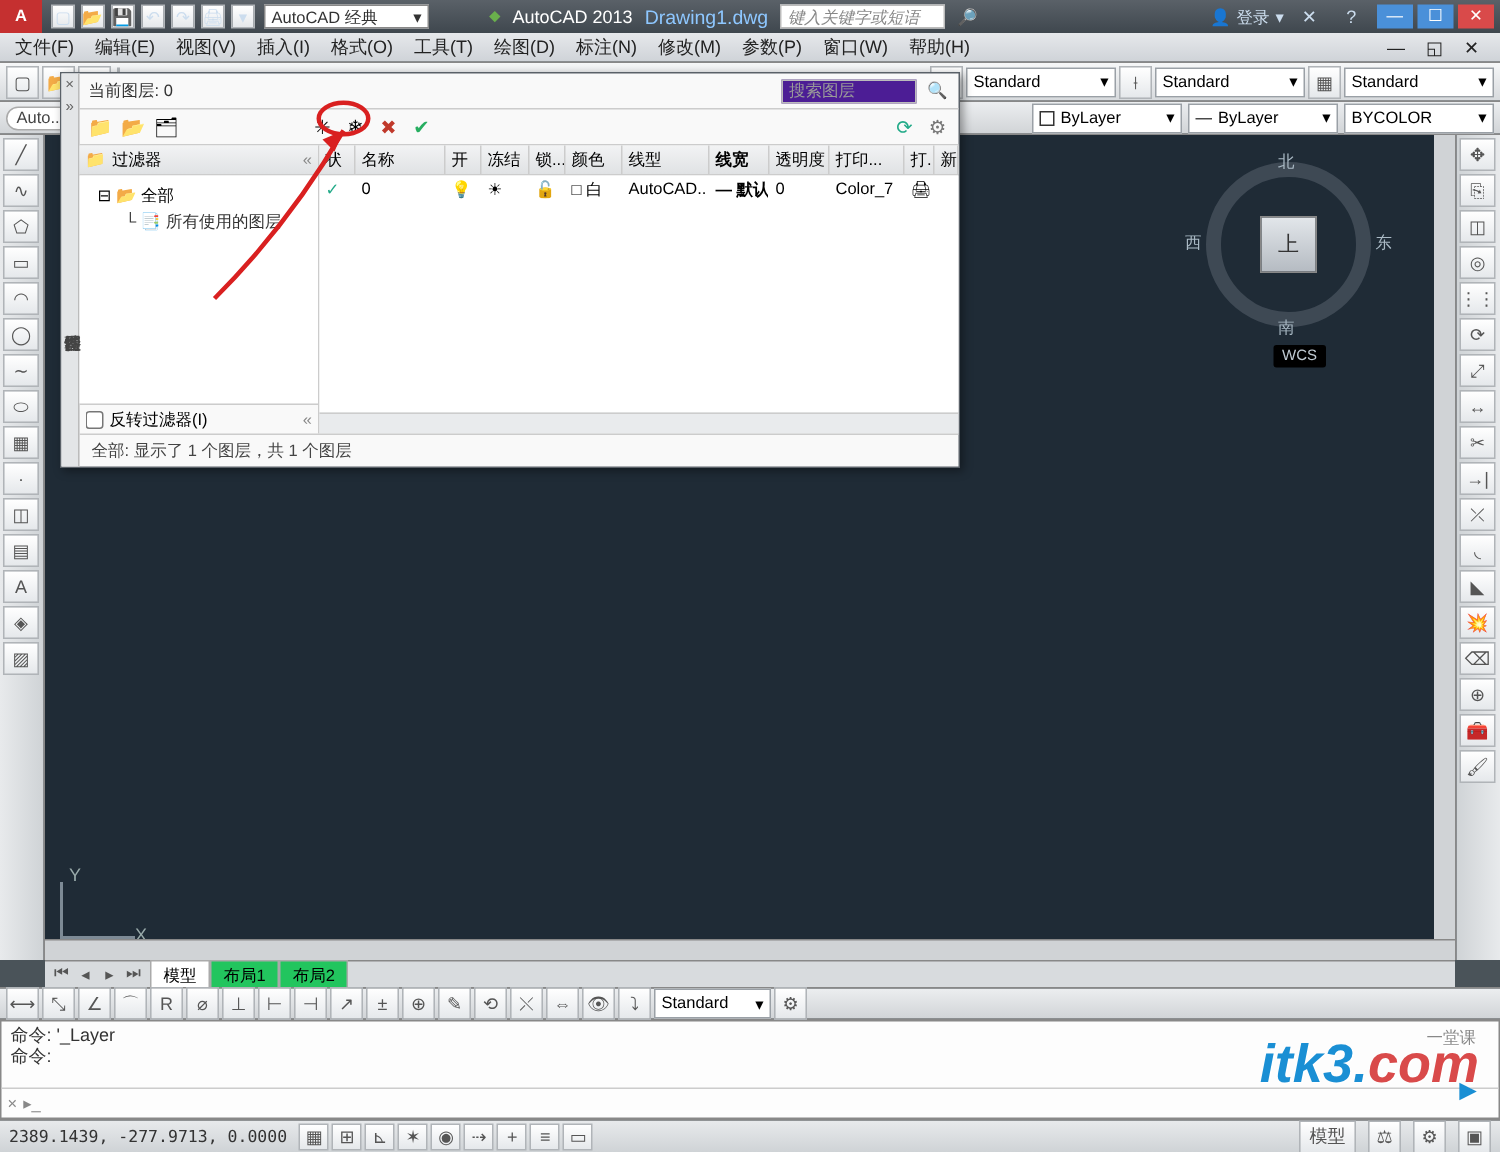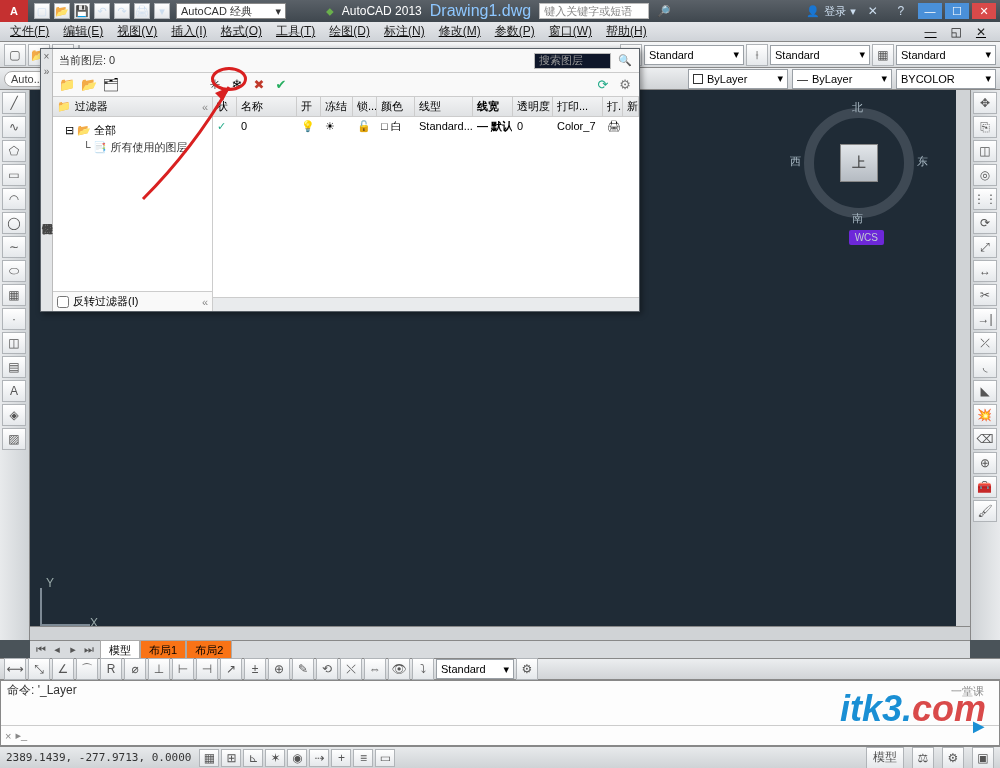--- a/index.html
+++ b/index.html
@@ -6,31 +6,31 @@
 body { width: 1000px; height: 768px; background: #4a5359; overflow: hidden; position: relative; font-size: 11px; }
 
 
 .title-bar { height: 22px; background: linear-gradient(#5a6168,#3f474e); display: flex; align-items: center; color: #fff; }
 .title-bar .logo { width: 28px; height: 22px; background: #c53030; display: flex; align-items: center; justify-content: center; color: #fff; font-weight: bold; }
 .qat { display: flex; gap: 4px; padding: 0 6px; }
 .qat span { width: 16px; height: 16px; display: inline-flex; align-items: center; justify-content: center; color: #cde; font-size: 11px; }
 .workspace-dd { background: #fff; color: #333; height: 16px; width: 110px; padding: 0 4px; font-size: 11px; border: 1px solid #888; display:flex; align-items:center; }
 .title-center { margin-left: 40px; display: flex; align-items: center; gap: 8px; }
 .app-title { color: #fff; font-size: 12px; }
-.doc-title { color: #8ec7ff; font-size: 16px; }
-.search-box { background: #fff; color: #888; width: 110px; height: 16px; padding: 0 4px; border: 1px solid #bbb; display:flex; align-items:center; }
+.doc-title { color: #8ec7ff; font-size: 13px; }
+.search-box { background: #fff; color: #888; width: 110px; height: 16px; padding: 0 4px; font-style: italic; border: 1px solid #bbb; display:flex; align-items:center; }
 .title-right { margin-left: auto; display: flex; align-items: center; gap: 6px; padding-right: 4px; }
 .login-group { display:flex; align-items:center; gap:4px; color:#cde; }
 .win-controls span { width: 24px; height: 16px; display:inline-flex; align-items:center; justify-content:center; font-family: Arial; }
 .win-min { background: #4a90d9; color:#fff; }
 .win-max { background: #4a90d9; color:#fff; }
 .win-close { background: #d94a4a; color:#fff; }
 
 
-.menu-bar { height: 20px; background: linear-gradient(#e6e8eb,#cfd3d8); border-bottom: 1px solid #888; display: flex; align-items: center; padding: 0 4px; gap: 2px; text-decoration: underline; }
+.menu-bar { height: 20px; background: linear-gradient(#e6e8eb,#cfd3d8); border-bottom: 1px solid #888; display: flex; align-items: center; padding: 0 4px; gap: 2px; }
 .menu-bar span { padding: 2px 6px; color: #222; font-size: 12px; cursor: default; }
 .menu-dash { margin-left:auto; display:flex; gap:2px; color:#444; padding-right:4px; }
 
 
 .toolbar2 { height: 26px; background: linear-gradient(#f6f7f8,#d7dadd); border-bottom: 1px solid #888; display: flex; align-items: center; padding: 0 4px; gap: 2px; }
 .tb-ico { width: 22px; height: 22px; border: 1px solid #b0b4b8; background: linear-gradient(#fff,#e5e8eb); display:inline-flex; align-items:center; justify-content:center; font-size: 12px; color:#555; }
 .tb-sep { width:2px; height:20px; background:#b0b4b8; margin:0 2px; }
 .tb-dd { height: 20px; background: #fff; border: 1px solid #9aa0a6; padding: 0 4px; display: flex; align-items: center; font-size: 11px; }
 .tb-dd.small { width: 78px; }
 .tb-dd.med { width: 100px; }
@@ -51,33 +51,33 @@
 .scroll-v { position:absolute; right:0; top:0; bottom:14px; width:14px; background:#d0d3d6; }
 
 
 .viewcube { position:absolute; top:8px; right:46px; width:130px; height:130px; }
 .vc-ring { position:absolute; left:10px; top:10px; width:110px; height:110px; border:10px solid rgba(120,130,140,0.35); border-radius:50%; }
 .vc-face { position:absolute; left:46px; top:46px; width:38px; height:38px; background:linear-gradient(#e2e6ea,#b5bbc2); border:1px solid #888; display:flex; align-items:center; justify-content:center; font-size:14px; color:#333; }
 .vc-n { position:absolute; left:58px; top:2px; color:#aabac5; }
 .vc-s { position:absolute; left:58px; bottom:2px; color:#aabac5; }
 .vc-e { position:absolute; right:-4px; top:56px; color:#aabac5; }
 .vc-w { position:absolute; left:-4px; top:56px; color:#aabac5; }
-.wcs-badge { position:absolute; top:140px; right:86px; background:#6d28d9; color:#c0cad2; padding:2px 6px; font-size:10px; border-radius:2px; }
+.wcs-badge { position:absolute; top:140px; right:86px; background:#000000; color:#c0cad2; padding:2px 6px; font-size:10px; border-radius:2px; }
 
 
 .v-toolbar { position:absolute; top:90px; left:0; width:30px; bottom:128px; background:linear-gradient(90deg,#e8eaec,#cfd3d6); border-right:1px solid #888; display:flex; flex-direction:column; padding:2px; gap:2px; }
 .v-toolbar .tb-ico { width:24px; height:22px; }
 
 
 .r-toolbar { position:absolute; top:90px; right:0; width:30px; bottom:128px; background:linear-gradient(90deg,#cfd3d6,#e8eaec); border-left:1px solid #888; display:flex; flex-direction:column; padding:2px; gap:2px; }
 .r-toolbar .tb-ico { width:24px; height:22px; }
 
 
 .tabs-row { position:absolute; left:30px; right:30px; bottom:110px; height:18px; background:#d8dbde; border-top:1px solid #888; display:flex; align-items:center; gap:0; padding-left:4px; }
-.tabs-row .tab { padding:2px 8px; background:#f97316; border:1px solid #aaa; border-bottom:none; font-size:11px; }
+.tabs-row .tab { padding:2px 8px; background:#22c55e; border:1px solid #aaa; border-bottom:none; font-size:11px; }
 .tabs-row .tab.active { background:#fff; }
 .nav-arrows { display:flex; gap:2px; margin-right:4px; }
 .nav-arrows span { width:14px; text-align:center; color:#555; }
 
 
 .bottom-tb { position:absolute; left:0; right:0; bottom:88px; height:22px; background:linear-gradient(#eceef0,#d1d4d7); border-top:1px solid #888; border-bottom:1px solid #888; display:flex; align-items:center; padding:0 4px; gap:2px; }
 
 
 .cmd-window { position:absolute; left:0; right:0; bottom:22px; height:66px; background:#fdfdfd; border:1px solid #888; display:flex; flex-direction:column; }
 .cmd-history { flex:1; padding:2px 6px; font-family:Consolas,monospace; font-size:12px; color:#333; overflow:hidden; }
@@ -92,21 +92,21 @@
 .status-icons .tb-ico { width:20px; height:18px; }
 
 
 .layer-palette { position:absolute; top:48px; left:40px; width:600px; height:264px; background:#f9f9f9; border:1px solid #5a6168; box-shadow:2px 2px 6px rgba(0,0,0,0.4); display:flex; flex-direction:column; }
 .lp-close-strip { width:14px; background:#e3e5e7; border-right:1px solid #bbb; display:flex; flex-direction:column; align-items:center; padding-top:2px; gap:4px; }
 .lp-close-strip span { font-size:10px; color:#666; cursor:pointer; }
 .lp-body-outer { display:flex; flex:1; }
 .lp-inner { flex:1; display:flex; flex-direction:column; }
 .lp-header { height:24px; display:flex; align-items:center; border-bottom:1px solid #ccc; padding:0 6px; gap:6px; }
 .lp-cur { font-size:11px; color:#333; }
-.lp-search { margin-left:auto; width:77px; height:16px; border:1px solid #bbb; padding:0 4px; color:#999; font-size:11px; background:#0f172a; display:flex; align-items:center; }
+.lp-search { margin-left:auto; width:90px; height:16px; border:1px solid #bbb; padding:0 4px; color:#999; font-size:11px; background:#4c1d95; display:flex; align-items:center; }
 .lp-mag { width:16px; text-align:center; color:#777; }
 .lp-toolbar { height:24px; display:flex; align-items:center; border-bottom:1px solid #ccc; padding:0 4px; gap:2px; }
 .lp-toolbar .tico { width:20px; height:20px; display:inline-flex; align-items:center; justify-content:center; border:1px solid transparent; font-size:13px; }
 .lp-toolbar .tico.del { color:#c0392b; }
 .lp-toolbar .tico.ok { color:#27ae60; }
 .lp-toolbar .divider { flex:1; }
 .lp-toolbar .refresh { color:#2a8; }
 .lp-toolbar .gear { color:#777; }
 .circle-mark { position:absolute; border:3px solid #d92020; border-radius:50%; width:36px; height:24px; pointer-events:none; }
 .arrow-mark { position:absolute; pointer-events:none; }
@@ -342,20 +342,21 @@
   <div class="tb-dd small">
       <span>Standard</span>
       <span style="margin-left:auto">▾</span>
     </div>
   <span class="tb-ico">⚙</span>
 </div>
 
 <div class="cmd-window">
   <div class="cmd-history">
     <div>命令: '_Layer</div>
+    <div>命令:</div>
   </div>
   <div class="cmd-input-row">
     <span style="color:#888">×</span>
     <span style="color:#888">▸_</span>
   </div>
 </div>
 
 <div class="status-bar">
   <span class="coords">2389.1439, -277.9713, 0.0000</span>
   <div class="status-icons">
@@ -436,30 +437,31 @@
           <span class="c-new">新.</span>
         </div>
         <div class="lp-rows">
           <div class="lp-row">
             <span class="c-status" style="color:#2a8">✓</span>
             <span class="c-name">0</span>
             <span class="c-on">💡</span>
             <span class="c-frz">☀</span>
             <span class="c-lock">🔓</span>
             <span class="c-col">□ 白</span>
-            <span class="c-lt">Standard...</span>
+            <span class="c-lt">AutoCAD...</span>
             <span class="c-lw">— 默认</span>
             <span class="c-tr">0</span>
             <span class="c-plot">Color_7</span>
             <span class="c-p">🖨</span>
           </div>
         </div>
         <div class="lp-hscroll"></div>
       </div>
     </div>
+    <div class="lp-footer">全部: 显示了 1 个图层，共 1 个图层</div>
   </div>
  </div>
 
   <div class="circle-mark" style="left:170px; top:18px;"></div>
   <svg class="arrow-mark" style="left:92px; top:30px;" width="110" height="130">
     <path d="M10,120 Q60,70 96,8" stroke="#d92020" stroke-width="3" fill="none"></path>
     <path d="M96,8 l-14,6 l8,8 z" fill="#d92020"></path>
   </svg>
 </div>
 

